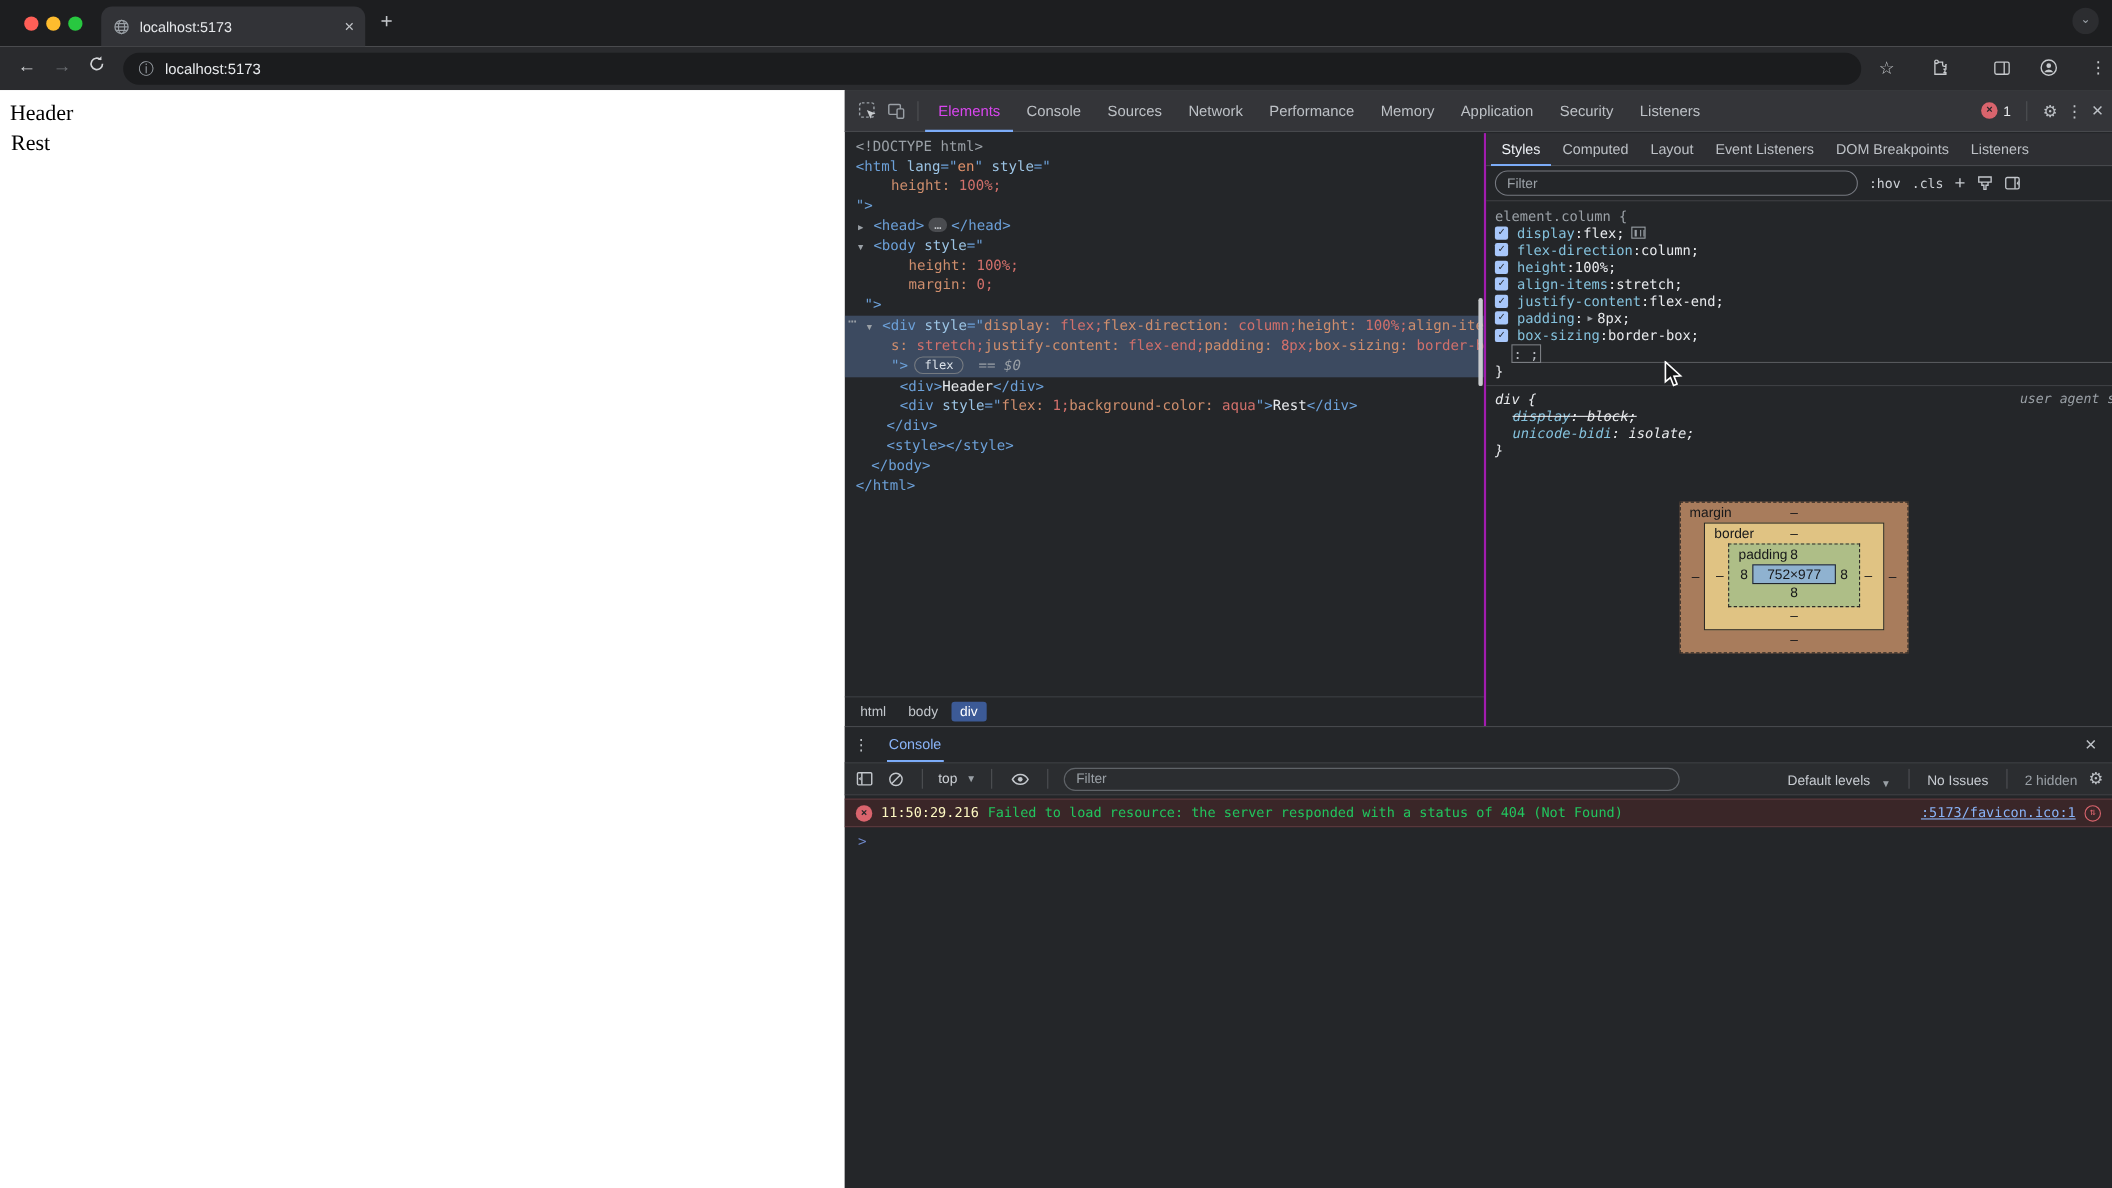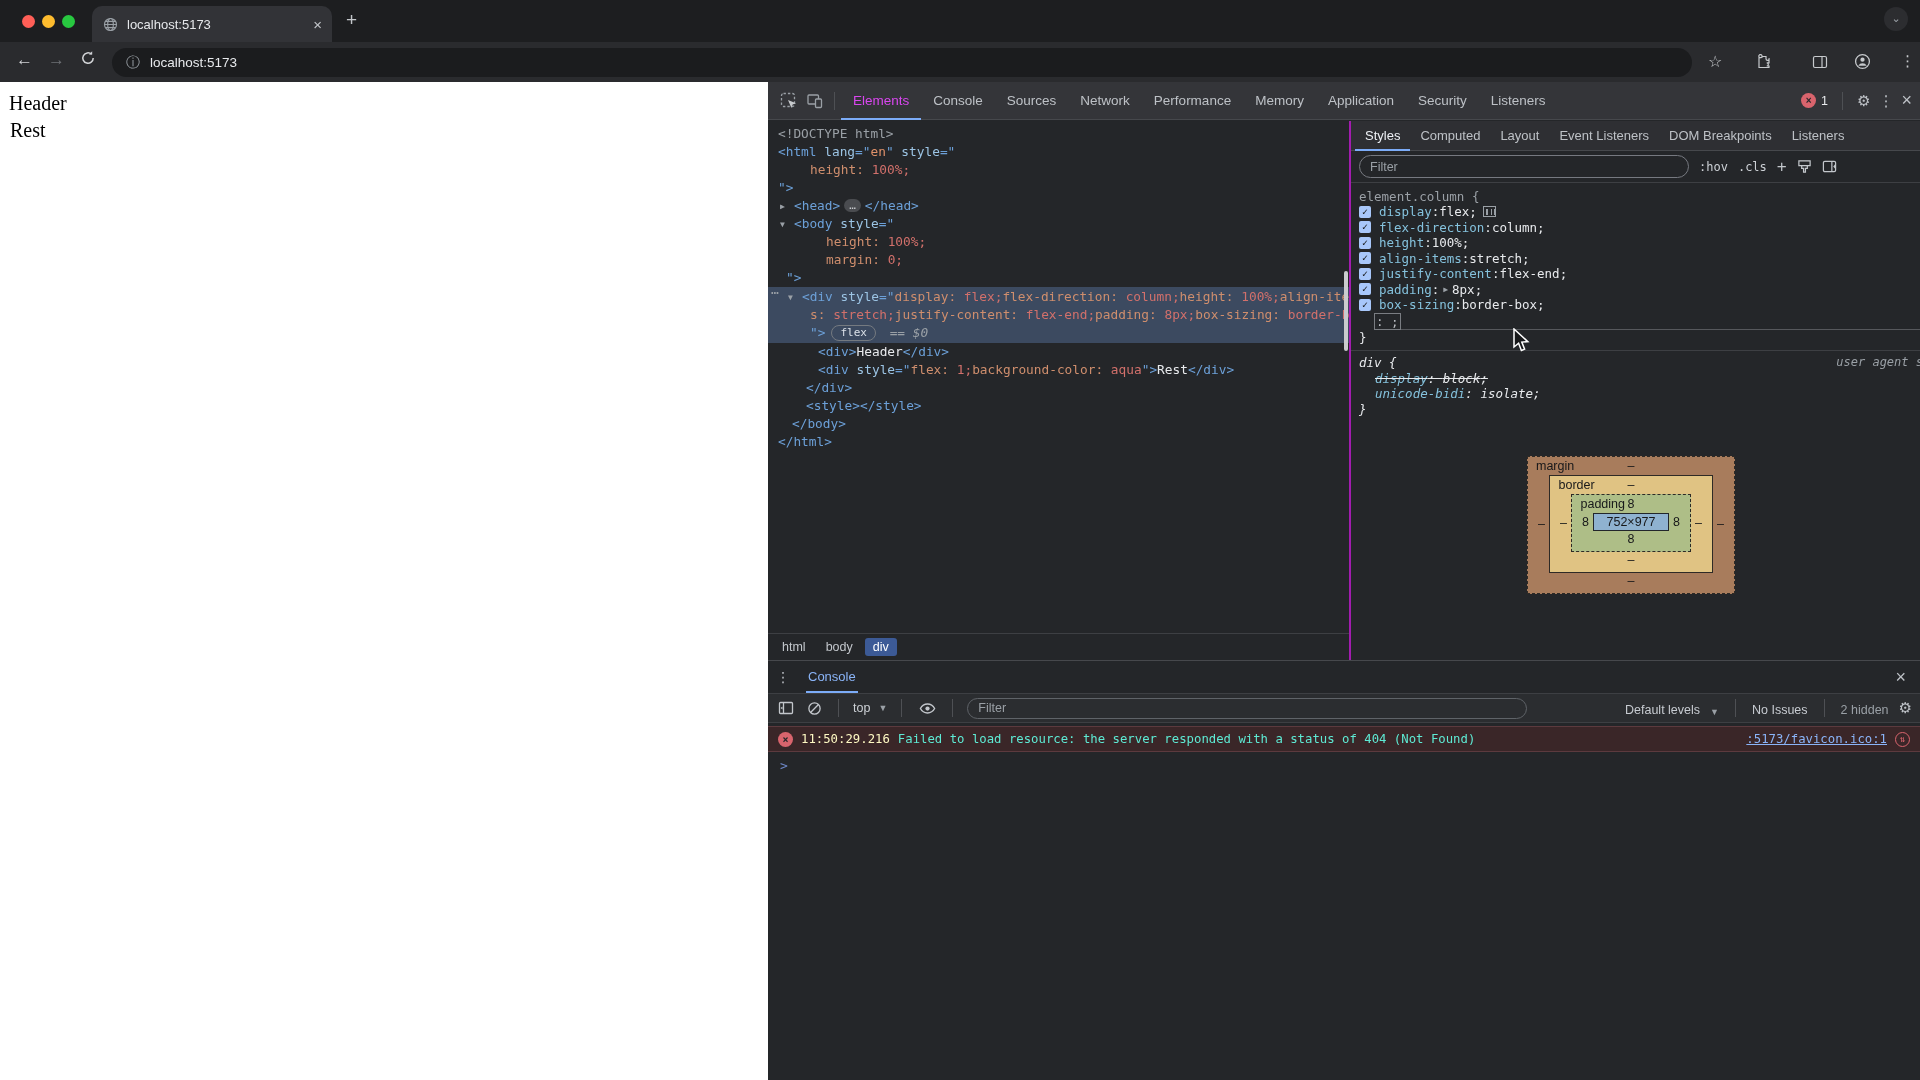--- a/index.html
+++ b/index.html
@@ -138,21 +138,21 @@
     border-bottom:1px solid #3d3f43; display:flex; align-items:center; padding:0 8px; gap:8px; }
   #ctx-label { color:#cdd1d6; font-size:12.5px; } .dd-arrow { color:#9aa0a6; font-size:9px; }
   #console-filter { width:560px; height:21px; border:1px solid #5f6368; border-radius:11px;
     background:transparent; color:#e8eaed; font-size:12.5px; padding:0 10px; outline:none; }
   #console-filter::placeholder { color:#9aa0a6; }
   #ct-right { margin-left:auto; display:flex; align-items:flex-end; gap:10px; }
   .ct-txt { font-size:12.5px; color:#c7cbd1; } .ct-dim { color:#9aa0a6; }
   #console-error { margin-top:3px; height:26px; background:#3a2628; border-top:1px solid #5c3a3e;
     border-bottom:1px solid #5c3a3e; display:flex; align-items:center; padding:0 10px; gap:8px;
     font-family:"DejaVu Sans Mono", monospace; font-size:12.3px; }
-  #ce-ts { color:#fef9c3; } #ce-msg { color:#5eead4; }
+  #ce-ts { color:#fef9c3; } #ce-msg { color:#22c55e; }
   #ce-link { margin-left:auto; color:#8ab4f8; text-decoration:underline; }
   #ce-init { width:15px; height:15px; border:1.5px solid #d9646d; border-radius:50%;
     color:#d9646d; font-size:9px; line-height:12px; text-align:center; }
   #console-prompt { height:26px; display:flex; align-items:center; padding:0 12px; }
   #console-prompt .chev { color:#6e87c7; font-size:13px; font-family:"DejaVu Sans Mono", monospace; }
 
   
   #cursor { position:absolute; left:1512px; top:328px; z-index:50; }
   svg { display:block; }
 </style>

